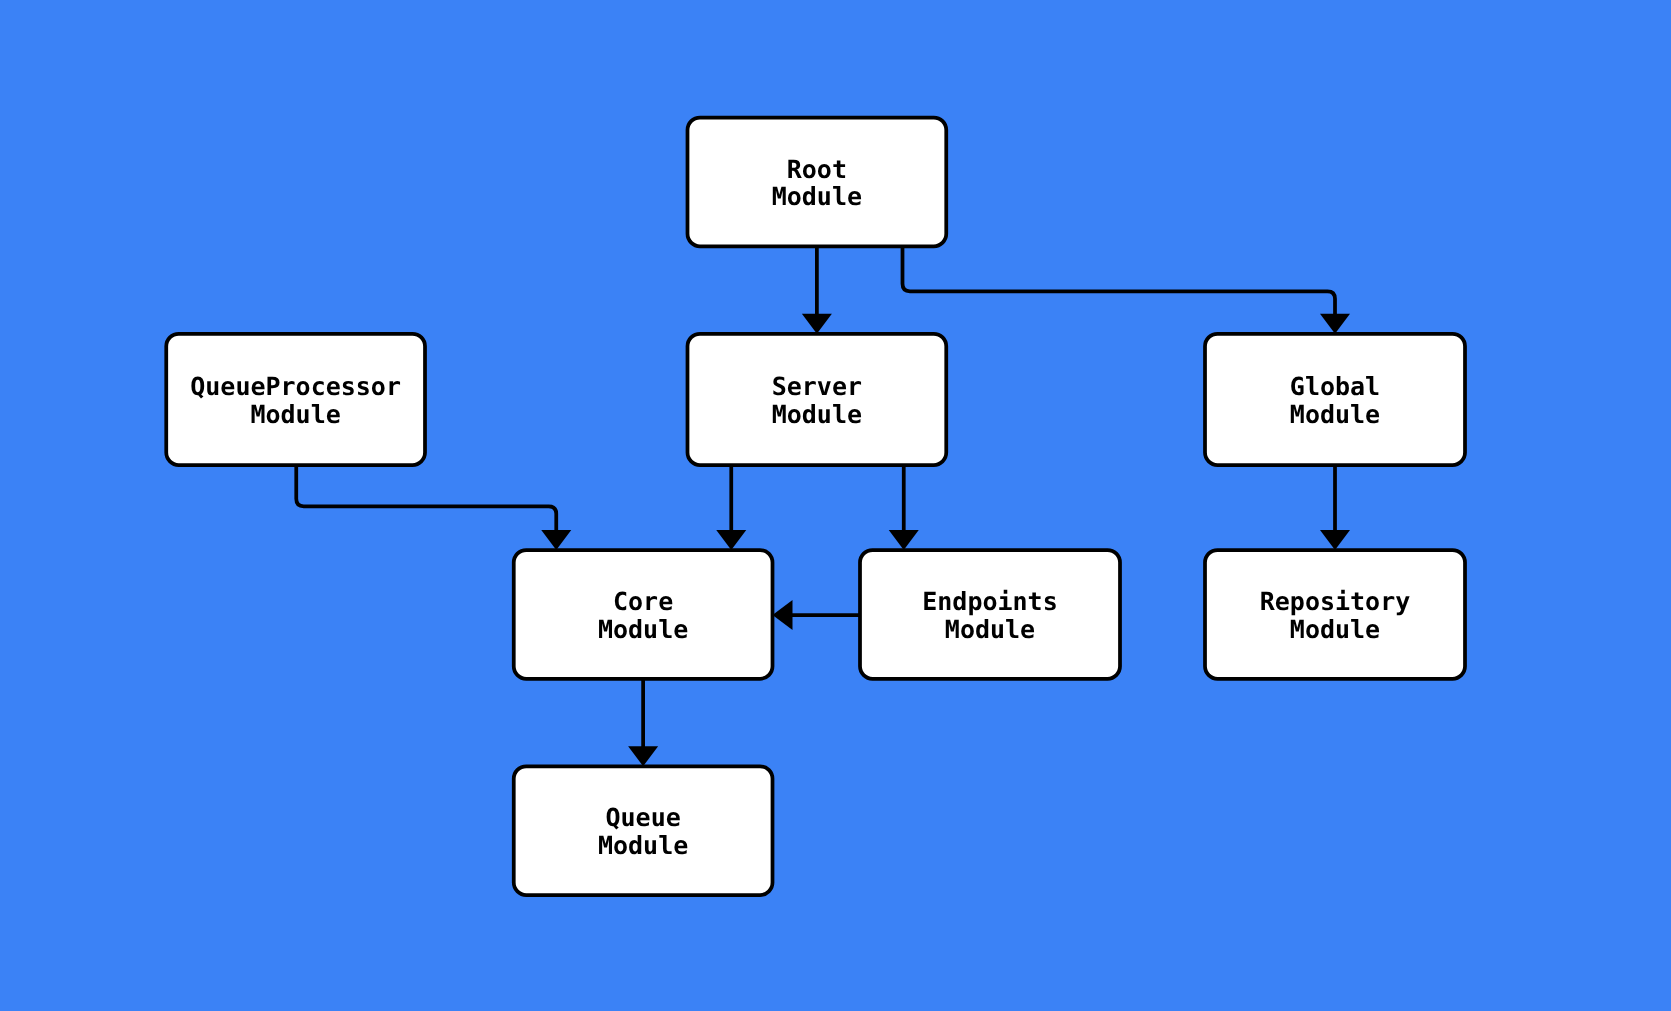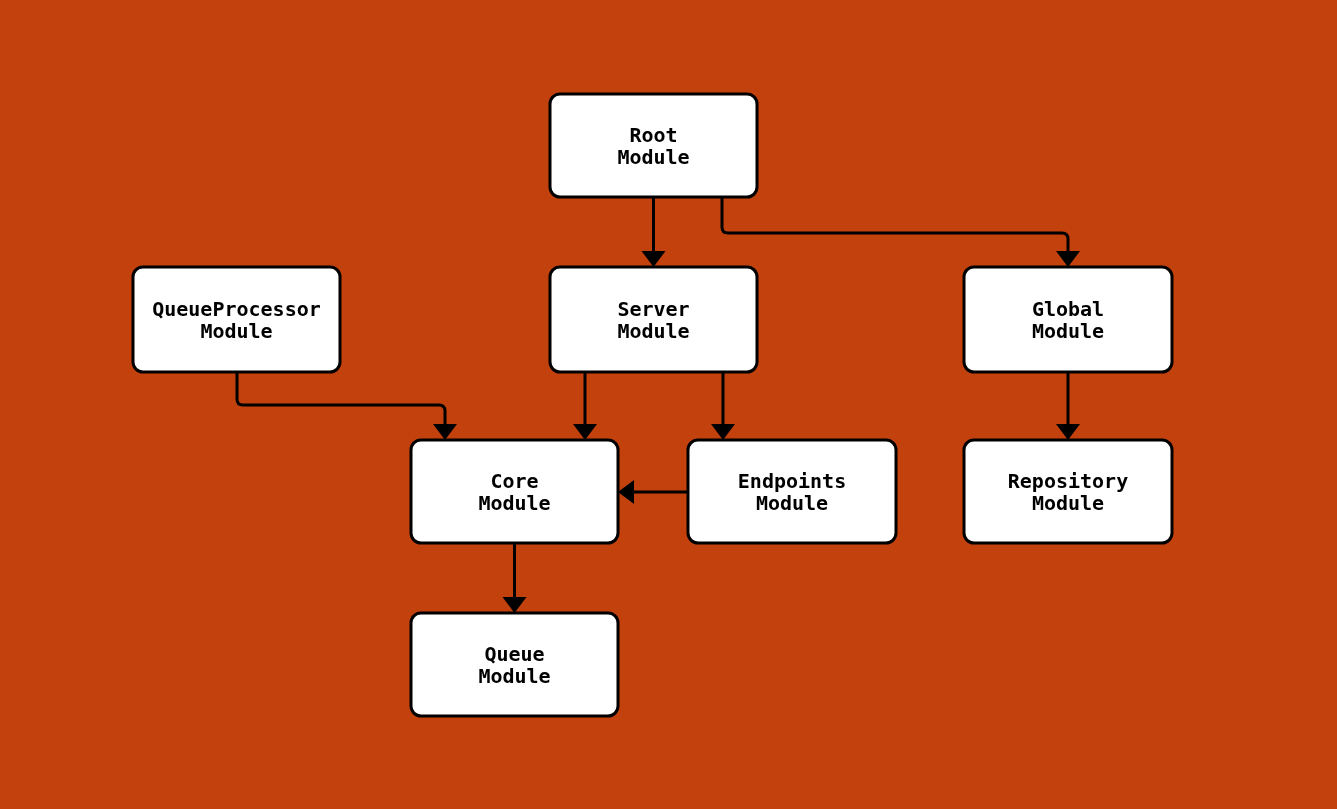--- a/index.html
+++ b/index.html
@@ -4,21 +4,21 @@
 <style>
   html, body {
     margin: 0;
     padding: 0;
     background: #ffffff;
   }
   .canvas {
     position: relative;
     width: 1337px;
     height: 809px;
-    background: #c2410c;
+    background: #3b82f6;
     overflow: hidden;
   }
   svg {
     display: block;
   }
   .node-rect {
     fill: #ffffff;
     stroke: #000000;
     stroke-width: 3;
   }

